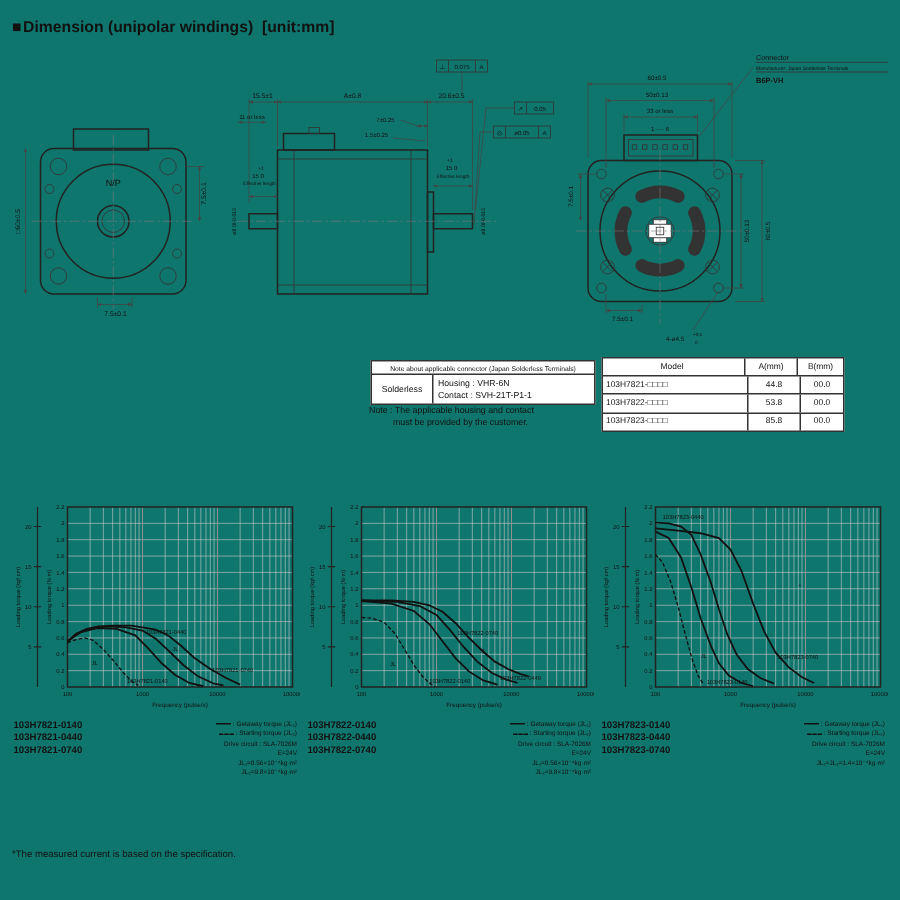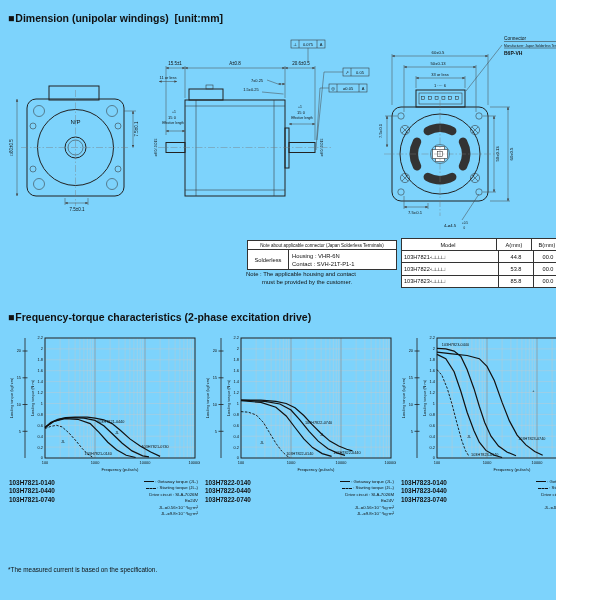--- a/index.html
+++ b/index.html
@@ -1,16 +1,16 @@
 <!DOCTYPE html>
 <html><head>
 <meta charset="utf-8">
 <style>
   html,body{margin:0;padding:0;background:#fff;}
-  #page{position:relative;width:556px;height:600px;background:#7dd3fc;overflow:hidden;
+  #page{position:relative;width:600px;height:600px;background:#0f766e;overflow:hidden;
         font-family:"Liberation Sans","DejaVu Sans",sans-serif;color:#111;}
   svg{font-family:"Liberation Sans","DejaVu Sans",sans-serif;}
   svg text{fill:#111;}
   .sec-header{position:absolute;font-weight:bold;font-size:10.5px;white-space:nowrap;}
   #sec1{top:12px;left:8px;}
   #sec2{top:311px;left:8px;}
   .bullet{margin-right:1px;}
   #drawings{position:absolute;top:0;left:0;pointer-events:none;}
   .out{stroke:#222;stroke-width:1;fill:none;}
   .in{stroke:#333;stroke-width:0.55;fill:none;}
@@ -275,21 +275,20 @@
       <div class="ma">53.8</div>
       <div class="mb">00.0</div>
     </div>
     <div class="mt-row">
       <div class="mc">103H7823-□□□□</div>
       <div class="ma">85.8</div>
       <div class="mb">00.0</div>
     </div>
   </div>
 
-  <div class="sec-header" id="sec2"><span class="bullet">■</span><span>Frequency-torque characteristics (2-phase excitation drive)</span></div>
 
   <div class="charts">
     <div class="chart">
       <div class="chart-svg-slot"><svg width="191" height="142" viewBox="0 0 191 142">
             <line x1="51.1" y1="6" x2="51.1" y2="126" stroke="#c9c9c9" stroke-width="0.4"></line>
             <line x1="59.9" y1="6" x2="59.9" y2="126" stroke="#c9c9c9" stroke-width="0.4"></line>
             <line x1="66.1" y1="6" x2="66.1" y2="126" stroke="#c9c9c9" stroke-width="0.4"></line>
             <line x1="70.9" y1="6" x2="70.9" y2="126" stroke="#c9c9c9" stroke-width="0.4"></line>
             <line x1="74.9" y1="6" x2="74.9" y2="126" stroke="#c9c9c9" stroke-width="0.4"></line>
             <line x1="78.3" y1="6" x2="78.3" y2="126" stroke="#c9c9c9" stroke-width="0.4"></line>

